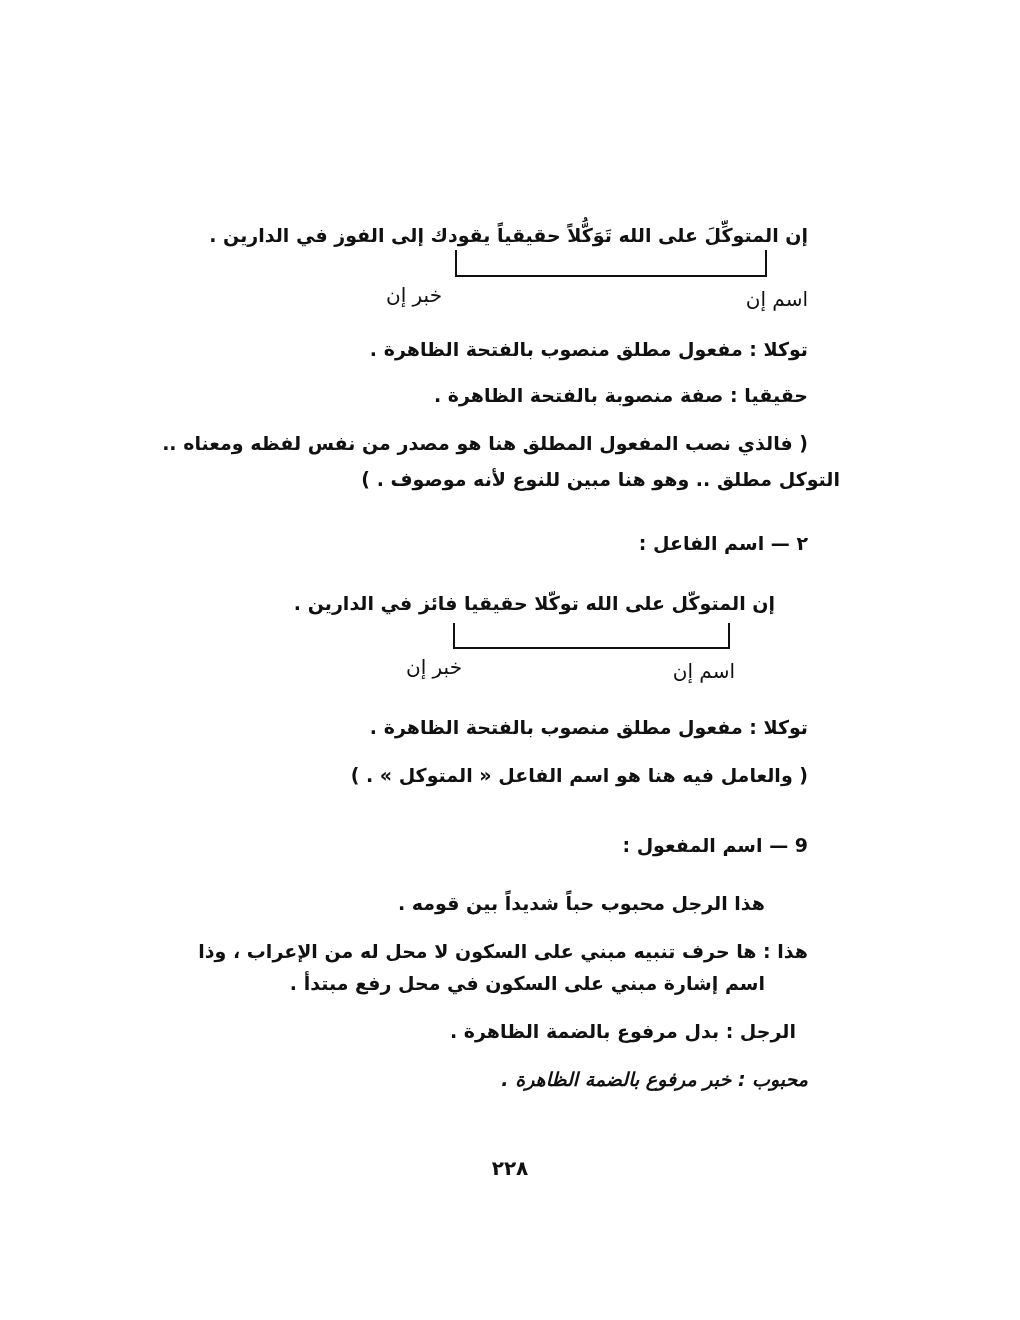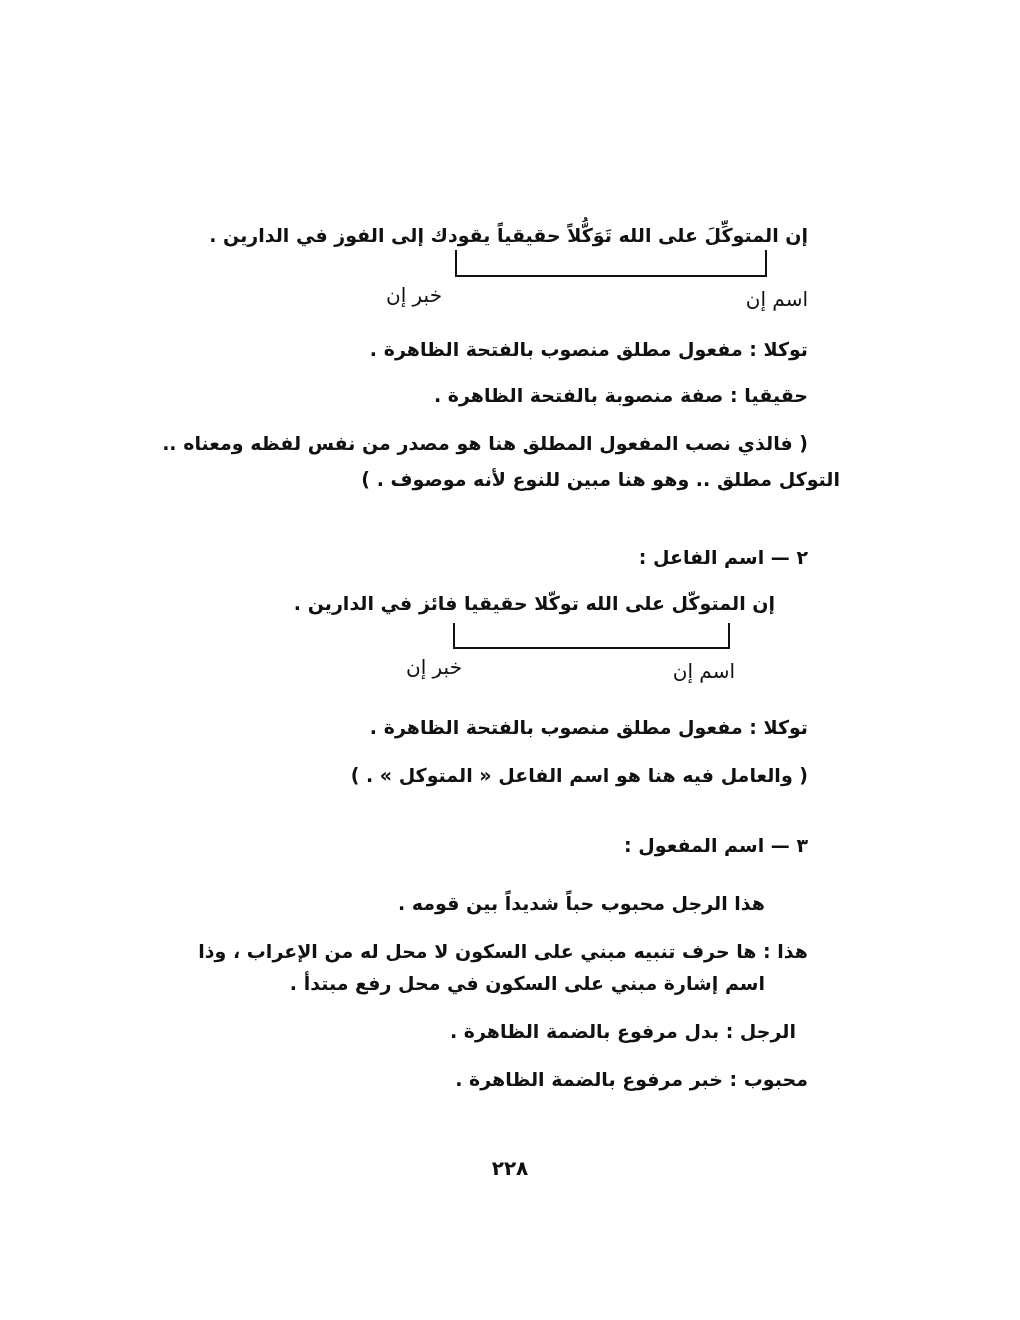--- a/index.html
+++ b/index.html
@@ -31,30 +31,30 @@
   <div class="line" style="right:212px; top:222px;">إن المتوكِّلَ على الله تَوَكُّلاً حقيقياً يقودك إلى الفوز في الدارين .</div>
   <div class="bracket" style="left:455px; top:250px; width:312px; height:27px;"></div>
   <div class="lbl" style="right:212px; top:288px;">اسم إن</div>
   <div class="lbl" style="right:578px; top:284px;">خبر إن</div>
 
   <div class="line" style="right:212px; top:336px;">توكلا : مفعول مطلق منصوب بالفتحة الظاهرة .</div>
   <div class="line" style="right:212px; top:430px;">( فالذي نصب المفعول المطلق هنا هو مصدر من نفس لفظه ومعناه ..</div>
   <div class="line" style="right:212px; top:382px;">حقيقيا : صفة منصوبة بالفتحة الظاهرة .</div>
   <div class="line" style="right:180px; top:466px;">التوكل مطلق .. وهو هنا مبين للنوع لأنه موصوف . )</div>
 
-  <div class="line" style="right:212px; top:544px;">٢ — اسم الفاعل :</div>
+  <div class="line" style="right:212px; top:530px;">٢ — اسم الفاعل :</div>
   <div class="line" style="right:245px; top:590px;">إن المتوكّل على الله توكّلا حقيقيا فائز في الدارين .</div>
   <div class="bracket" style="left:453px; top:623px; width:277px; height:26px;"></div>
   <div class="lbl" style="right:285px; top:660px;">اسم إن</div>
   <div class="lbl" style="right:558px; top:656px;">خبر إن</div>
 
   <div class="line" style="right:212px; top:714px;">توكلا : مفعول مطلق منصوب بالفتحة الظاهرة .</div>
   <div class="line" style="right:212px; top:762px;">( والعامل فيه هنا هو اسم الفاعل « المتوكل » . )</div>
 
-  <div class="line" style="right:212px; top:832px;">٣ — اسم المفعول :</div>
+  <div class="line" style="right:212px; top:832px;">9 — اسم المفعول :</div>
   <div class="line" style="right:255px; top:890px;">هذا الرجل محبوب حباً شديداً بين قومه .</div>
   <div class="line" style="right:212px; top:938px;">هذا : ها حرف تنبيه مبني على السكون لا محل له من الإعراب ، وذا</div>
   <div class="line" style="right:255px; top:970px;">اسم إشارة مبني على السكون في محل رفع مبتدأ .</div>
   <div class="line" style="right:224px; top:1018px;">الرجل : بدل مرفوع بالضمة الظاهرة .</div>
-  <div class="line" style="right:212px; top:1066px;">محبوب : خبر مرفوع بالضمة الظاهرة .</div>
+  <div class="line" style="right:212px; top:1066px;font-style:italic;">محبوب : خبر مرفوع بالضمة الظاهرة .</div>
 
   <div class="pagenum" style="top:1156px;">٢٢٨</div>
 </div>
 
 </body></html>

